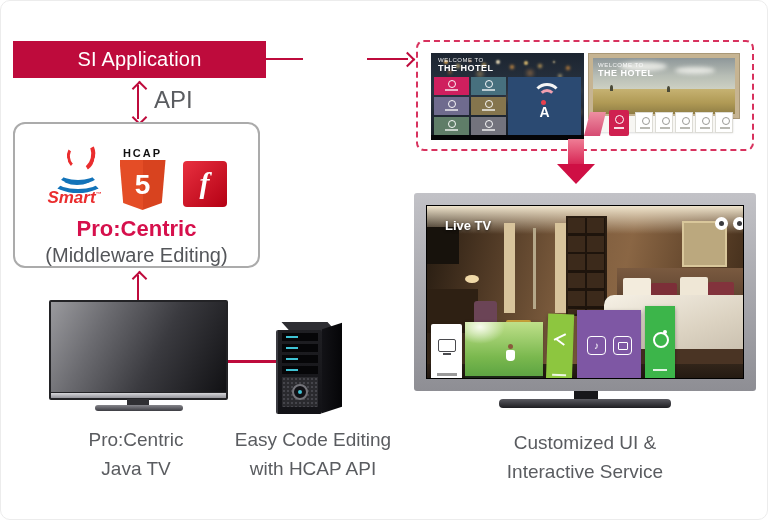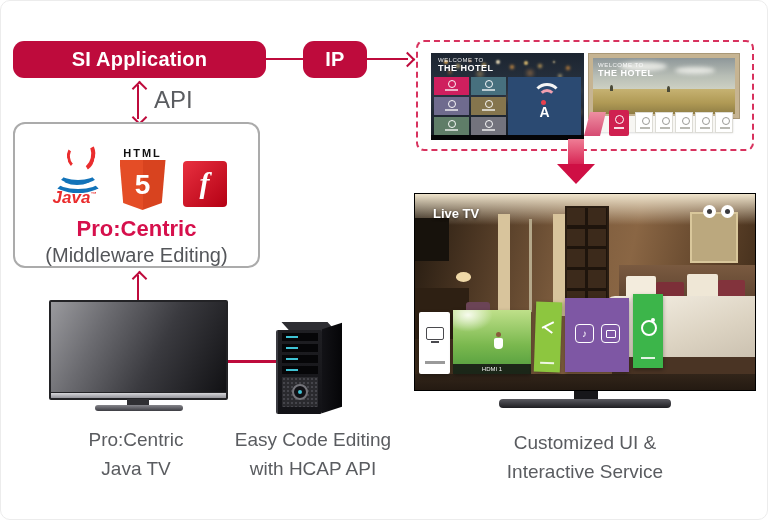--- a/index.html
+++ b/index.html
@@ -1,20 +1,20 @@
 <!DOCTYPE html>
 <html><head>
 <meta charset="utf-8">
 <style>
   html,body{margin:0;padding:0;background:#fff;}
   #stage{position:relative;width:768px;height:520px;background:#fff;overflow:hidden;
          font-family:"Liberation Sans", sans-serif;border:1px solid #ececec;border-radius:10px;box-sizing:border-box;}
   .abs{position:absolute;}
   
-  .redbox{position:absolute;background:#be0b3c;border-radius:11px;color:#fff;font-weight:bold;
+  .redbox{position:absolute;background:#be0b3c;border-radius:0;color:#fff;font-weight:normal;
           font-size:20px;display:flex;align-items:center;justify-content:center;letter-spacing:.2px;}
   .line{position:absolute;background:#be0b3c;}
   .chev{position:absolute;width:9px;height:9px;border-top:2.5px solid #be0b3c;border-right:2.5px solid #be0b3c;}
   .chev.right{transform:rotate(45deg);}
   .chev.up{transform:rotate(-45deg);}
   .chev.down{transform:rotate(135deg);}
   
   .caption{position:absolute;color:#5a5c60;font-size:19px;line-height:29px;text-align:center;}
   .api-label{position:absolute;left:153px;top:85px;color:#5a5c60;font-size:24px;}
   
@@ -94,21 +94,21 @@
   .srv-top{position:absolute;left:10px;top:5px;width:46px;height:10px;background:#2e2e33;transform:skewX(42deg);}
   .srv-side{position:absolute;left:46px;top:9px;width:20px;height:84px;background:linear-gradient(90deg,#121216,#050507);transform:skewY(-18deg);}
   .srv-front{position:absolute;left:0;top:13px;width:46px;height:84px;background:linear-gradient(180deg,#1f1f23,#121216);border-left:2px solid #3c3c42;border-radius:2px;box-sizing:border-box;}
   .bay{height:8px;margin:3px 4px 0 4px;background:#060608;position:relative;}
   .bay span{position:absolute;left:4px;top:3px;width:12px;height:2px;background:#3fc3d4;}
   .mesh{margin:3px 4px 0 4px;height:30px;background-color:#2a2a2e;background-image:radial-gradient(#45454b 1px,transparent 1.2px);background-size:4px 4px;position:relative;}
   .mesh .btn{position:absolute;left:50%;top:50%;width:12px;height:12px;margin:-8px 0 0 -8px;border:2px solid #74747a;border-radius:50%;background:#101014;}
   .mesh .btn i{position:absolute;left:4px;top:4px;width:4px;height:4px;border-radius:50%;background:#3fc3d4;}
   
   #tvr{position:absolute;left:413px;top:192px;width:342px;height:228px;}
-  .tvr-bezel{position:absolute;left:0;top:0;width:342px;height:198px;background:linear-gradient(180deg,#c2c2c7,#8e8e94);border-radius:3px;padding:0;box-sizing:border-box;}
+  .tvr-bezel{position:absolute;left:0;top:0;width:342px;height:198px;background:linear-gradient(180deg,#c2c2c7,#8e8e94);border-radius:3px;padding:12px;box-sizing:border-box;}
   .tvr-black{width:100%;height:100%;background:#000;padding:1px;box-sizing:border-box;}
   .tvr-screen{position:relative;width:100%;height:100%;overflow:hidden;}
   .room-base{position:absolute;inset:0;background:linear-gradient(102deg,#241a10 0%,#4a3522 18%,#7a5a3c 42%,#8a6644 60%,#5e4229 82%,#3a2817 100%);}
   .ceiling{position:absolute;left:0;top:0;width:100%;height:16%;background:linear-gradient(180deg,#efe4cc,rgba(205,180,140,0));}
   .console{position:absolute;left:0;top:12%;width:10%;height:22%;background:#17120c;}
   .window{position:absolute;left:27%;top:13%;width:14%;height:47%;background:linear-gradient(180deg,#f2eedd,#ddd6bd);
           background-image:linear-gradient(90deg,transparent 47%,#b5a88a 47%,#b5a88a 53%,transparent 53%);}
   .curt{position:absolute;top:10%;width:3.5%;height:52%;background:#d8c49c;}
   .shelf{position:absolute;left:44%;top:6%;width:13%;height:58%;background:#3c2a1b;border:2px solid #2a1d12;box-sizing:border-box;
          background-image:repeating-linear-gradient(180deg,transparent 0 16%,#1e140c 16% 19%),repeating-linear-gradient(90deg,transparent 0 46%,#1e140c 46% 52%);}
@@ -157,23 +157,20 @@
 <body>
 
 <div id="stage">
 
   <div class="redbox" style="left:12px;top:40px;width:253px;height:37px;">
     <span>SI Application</span>
   </div>
 
   <div class="line" style="left:265px;top:57px;width:37px;height:2.2px;"></div>
 
-  <div class="redbox" style="left:302px;top:40px;width:64px;height:37px;">
-    <span>IP</span>
-  </div>
 
   <div class="line" style="left:366px;top:57px;width:41px;height:2.2px;"></div>
   <div class="chev right" style="left:401px;top:53px;"></div>
 
   <div class="line" style="left:136px;top:84px;width:2.2px;height:34px;"></div>
   <div class="chev up" style="left:132.5px;top:82px;"></div>
   <div class="chev down" style="left:132.5px;top:111px;"></div>
   <div class="api-label">API</div>
 
   <div id="dashed"></div>
@@ -266,24 +263,24 @@
   <div id="bigarrow-head"></div>
 
   <div id="mwbox">
     <div id="logos">
       <div class="java-ic">
         <span class="steam1"></span>
         <span class="steam2"></span>
         <span class="cupa1"></span>
         <span class="cupa2"></span>
         <span class="cupa3"></span>
-        <span class="javatxt"><span>Java</span><sup>™</sup></span>
+        <span class="javatxt"><span>Smart</span><sup>™</sup></span>
       </div>
       <div class="html5-ic">
-        <div class="htmltxt">HTML</div>
+        <div class="htmltxt">HCAP</div>
         <div class="shield"><span>5</span></div>
       </div>
       <div class="flash-ic"><span>f</span></div>
     </div>
     <div id="mwtitle">Pro:Centric</div>
     <div id="mwsub">(Middleware Editing)</div>
   </div>
 
   <div class="line" style="left:136px;top:274px;width:2.2px;height:25px;"></div>
   <div class="chev up" style="left:132.5px;top:272px;"></div>

